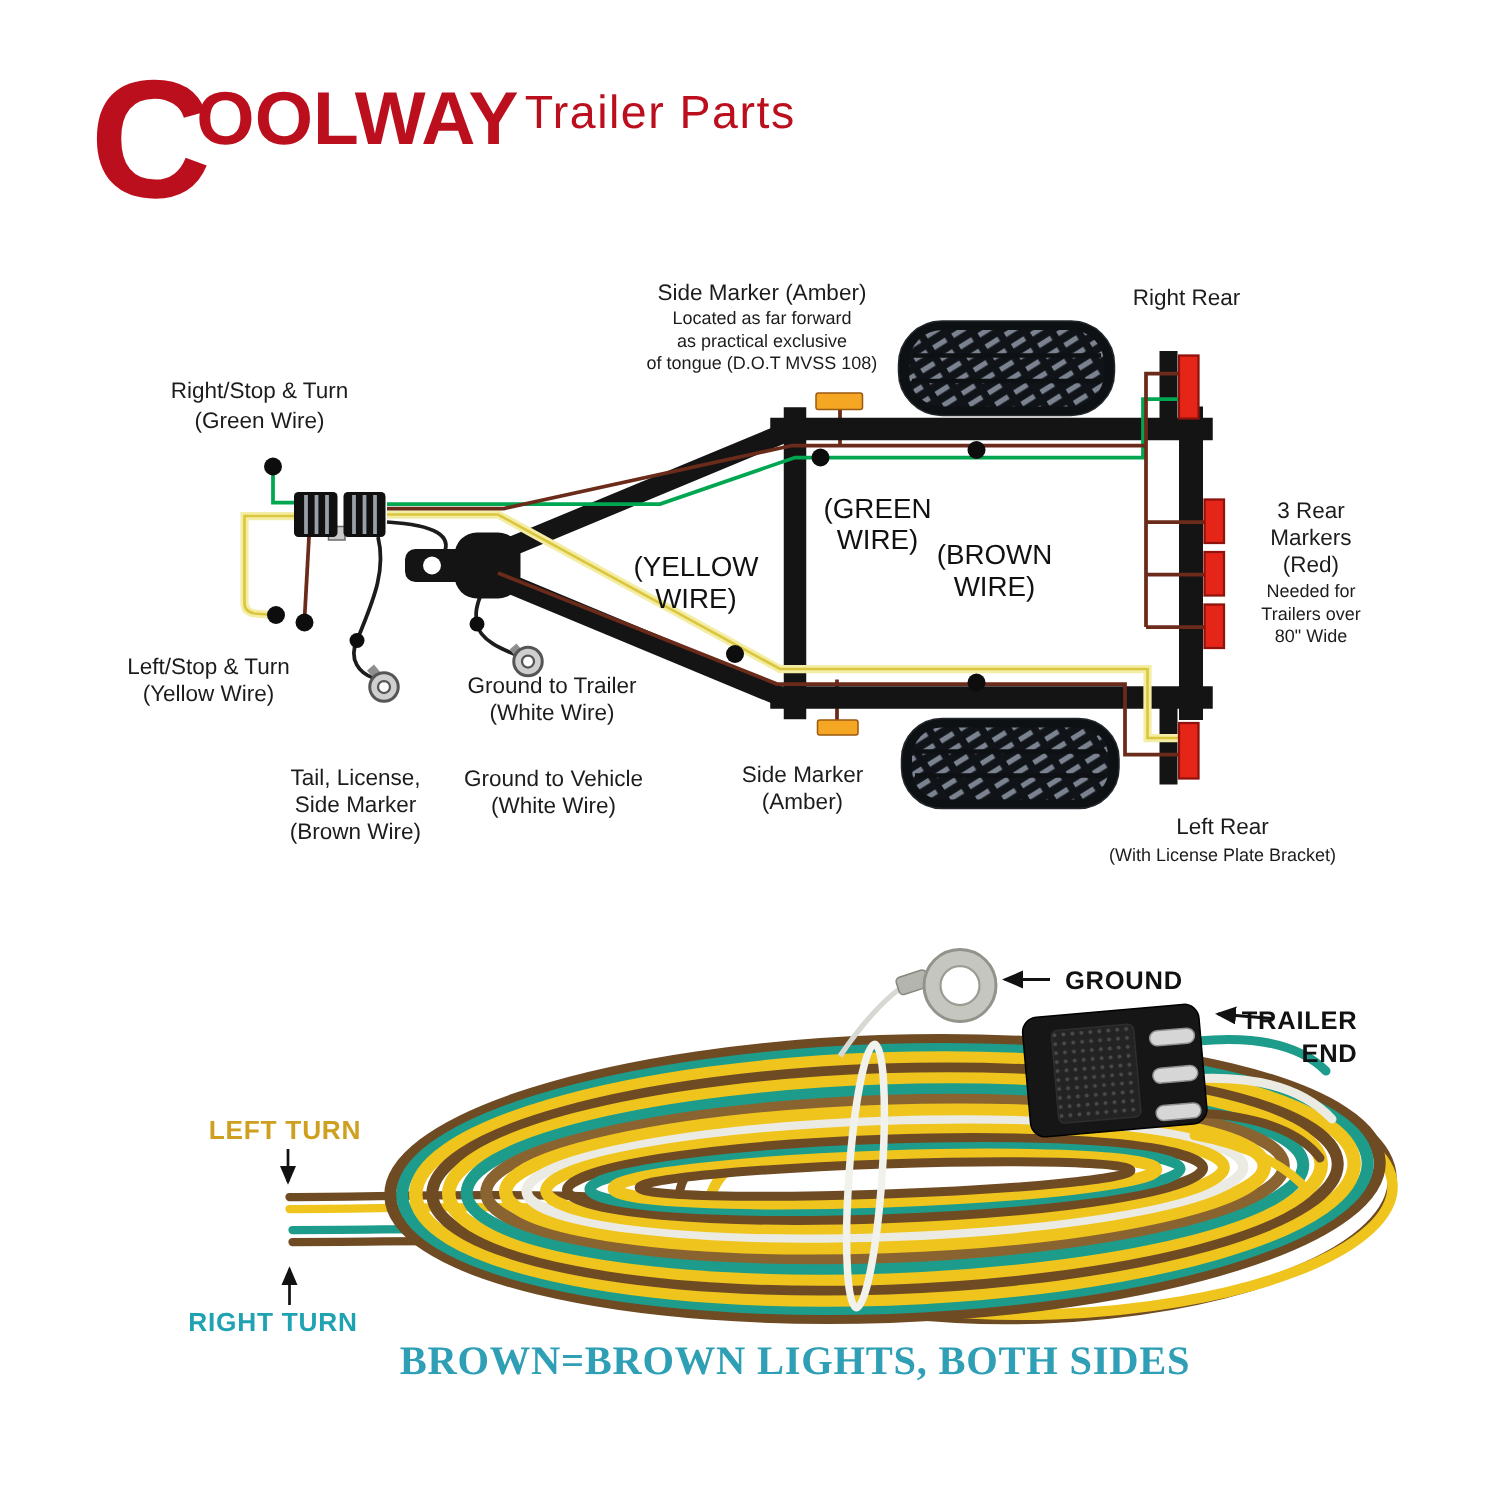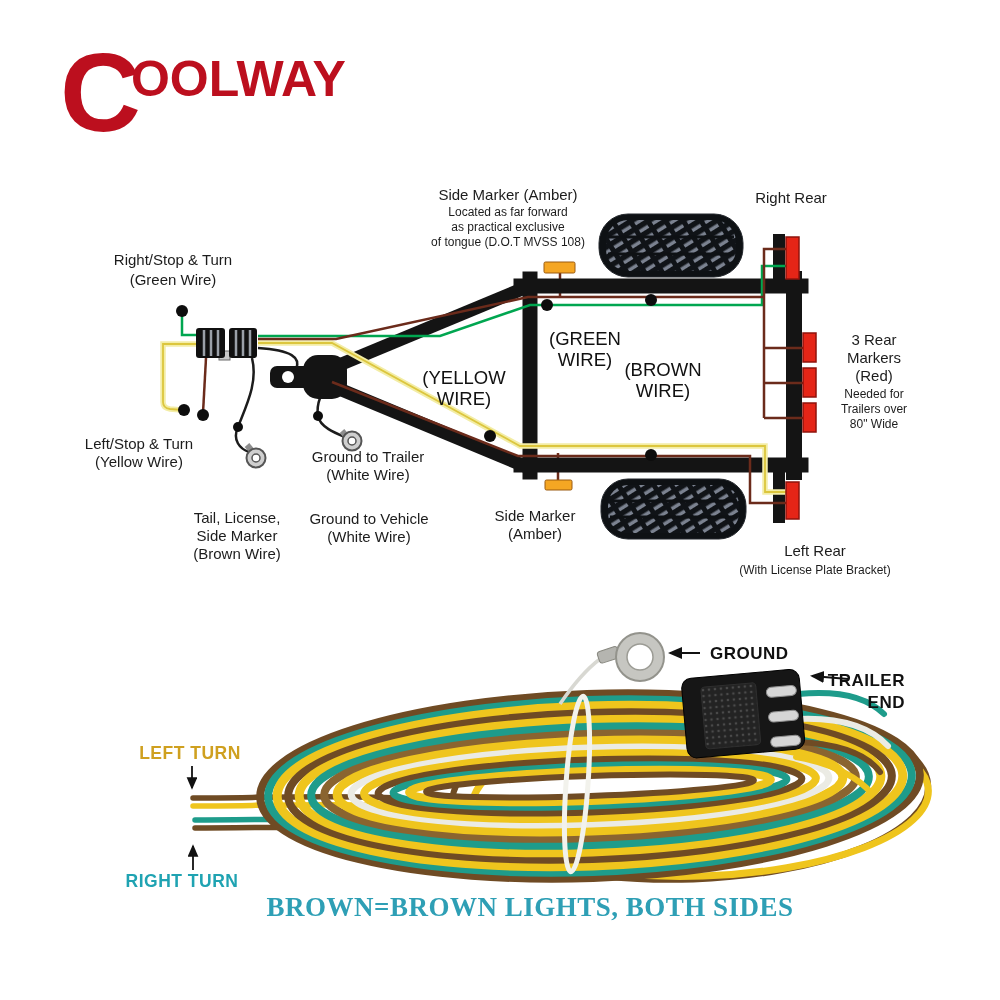--- a/index.html
+++ b/index.html
@@ -27,20 +27,21 @@
 </style>
 </head>
 <body>
 
 <div class="stage">
 
   <div class="logo">
     <span class="logo-c">C</span>
     <span class="logo-col">
       <span class="logo-word">OOLWAY</span>
+      <span class="logo-sub">Trailer Parts</span>
     </span>
   </div>
 
   <svg class="abs" style="left:0;top:170px;" width="1000" height="440" viewBox="0 0 1000 440">
     <defs>
       <pattern id="tread" width="15" height="9" patternUnits="userSpaceOnUse" patternTransform="rotate(-32)">
         <rect width="15" height="9" fill="#101317"></rect>
         <rect x="0" y="2.5" width="10" height="3.5" fill="#7b8290"></rect>
       </pattern>
     </defs>

